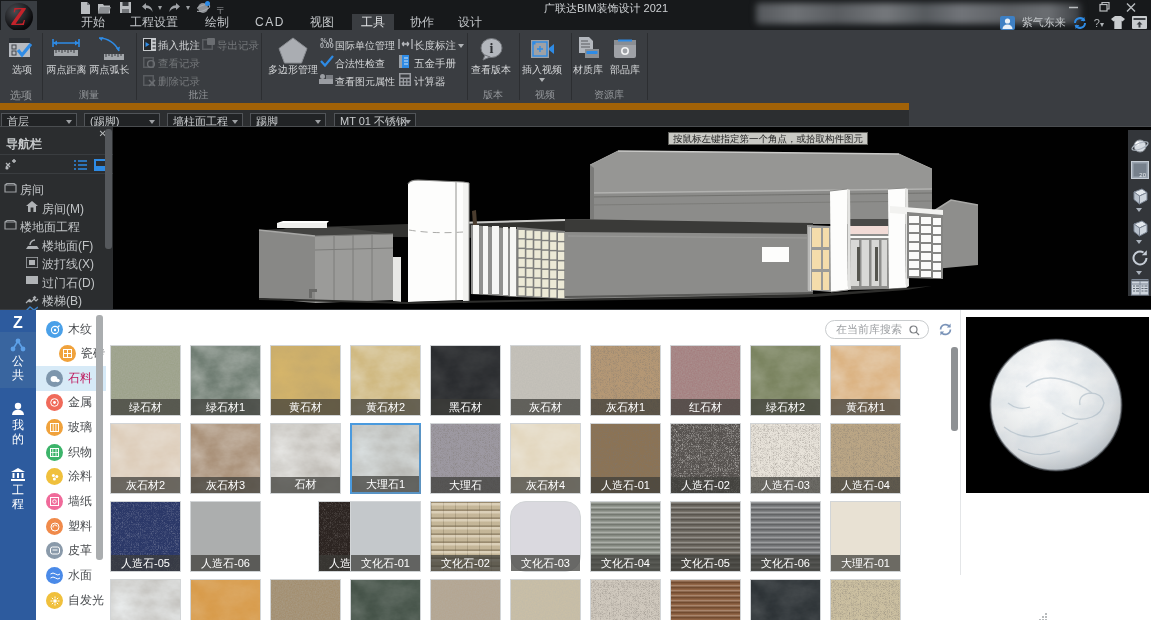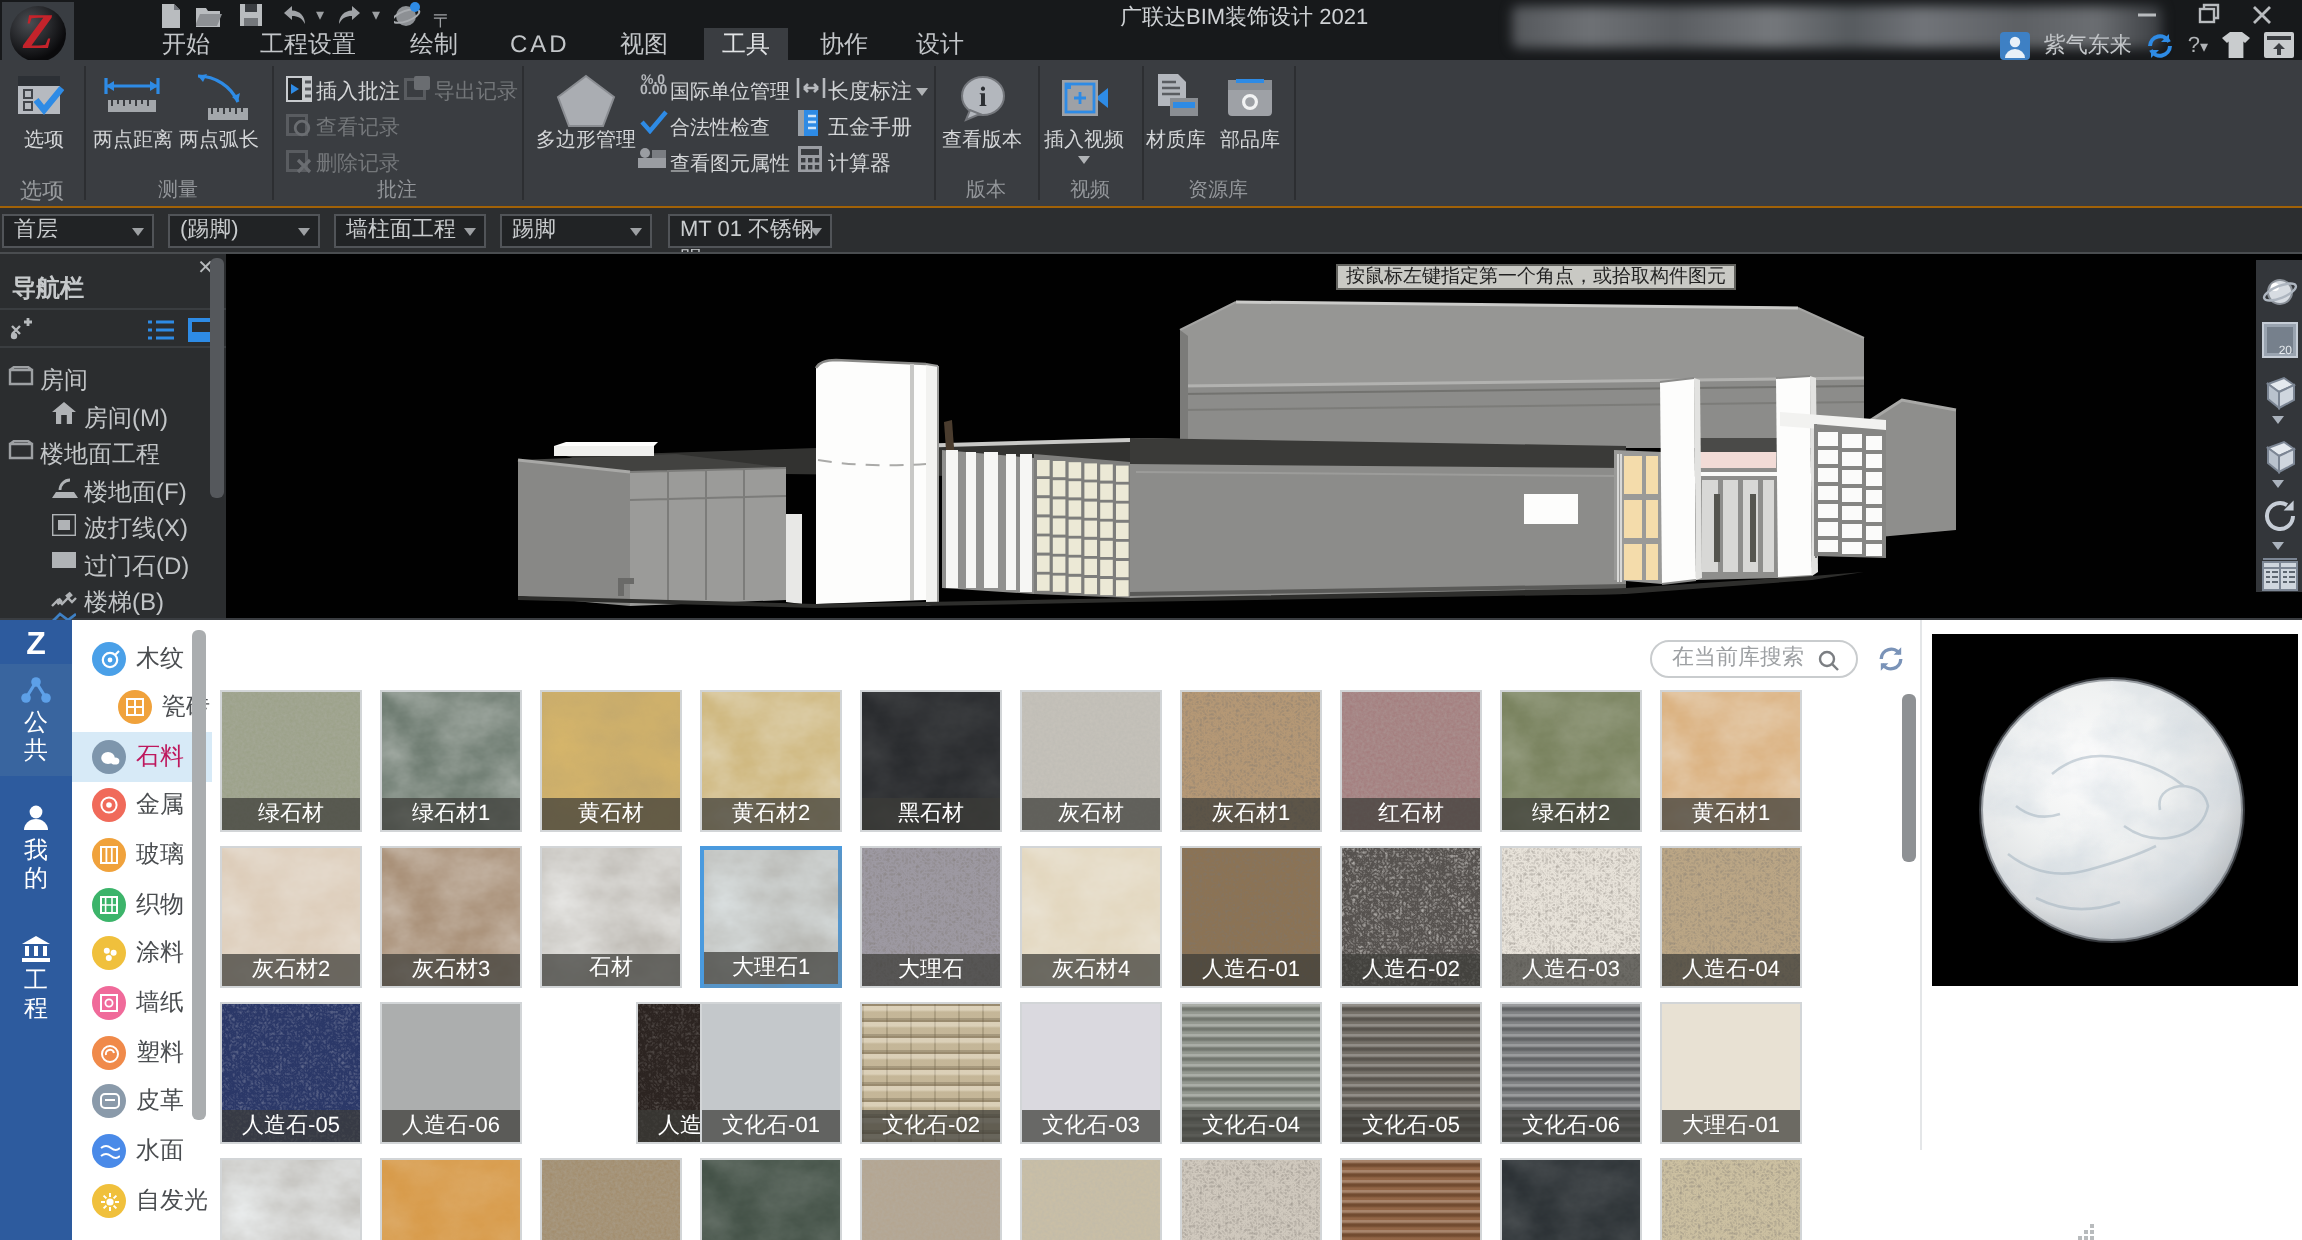--- a/index.html
+++ b/index.html
@@ -19,21 +19,21 @@
 .menu-tabs .tab { position:absolute; top:0; line-height:16px; white-space:nowrap; }
 .menu-tabs .tab.active { background:#3a3d41; color:#e2e4e6; }
 .userrow { position:absolute; right:4px; top:15px; height:15px; display:flex; align-items:center; gap:7px; color:#c3c6c9; font-size:11px; }
 
 #ribbon { position:absolute; left:0; top:30px; width:1151px; height:73px; background:#3a3d41; }
 .rsep { position:absolute; top:3px; width:1px; height:67px; background:#2c2e31; }
 .rbtn-label { font-size:10px; color:#d4d6d8; text-align:center; white-space:nowrap; }
 .glabel { position:absolute; font-size:10px; color:#93969a; text-align:center; white-space:nowrap; }
 .dis { color:#74777a !important; }
 
-#comborow { position:absolute; left:0; top:103px; width:1151px; height:23px; background:#2c2e30; border-top:1px solid #a16207; }
+#comborow { position:absolute; left:0; top:103px; width:909px; height:23px; background:#2c2e30; border-top:7px solid #a16207; }
 .combo { position:absolute; top:3px; height:17px; background:#212325; border:1px solid #515458; color:#c9ccce; font-size:11px; line-height:15px; padding-left:5px; }
 .combo .arr { position:absolute; right:4px; top:6px; width:0; height:0; border-left:3px solid transparent; border-right:3px solid transparent; border-top:4px solid #9da0a3; }
 
 #nav { position:absolute; left:0; top:126px; width:113px; height:183px; background:#2b2d2f; border-top:1px solid #4a4d50; }
 #nav .hdr { position:absolute; left:6px; top:9px; font-size:12px; color:#c6c9cb; font-weight:bold; }
 #nav .x { position:absolute; right:6px; top:1px; font-size:10px; color:#b6b9bb; }
 #nav .toolrow { position:absolute; left:0; top:27px; width:100%; height:20px; border-top:1px solid #3a3d40; border-bottom:1px solid #3a3d40; }
 .titem { position:absolute; font-size:12px; color:#c2c5c7; white-space:nowrap; }
 #navsb { position:absolute; right:1px; top:2px; width:7px; height:120px; background:#55585c; border-radius:3px; }
 
@@ -94,21 +94,21 @@
         <path d="M8 1 L12 4.5 L8 8 V6 C5 6 3 7 1.5 10 C1.5 6 4 3.4 8 3.2 Z" fill="#a0a3a7"></path>
       </svg>
     <span style="font-size:8px;color:#9da0a3;">▾</span>
     <svg width="14" height="13" viewBox="0 0 14 13" style="margin-left:3px;">
         <circle cx="6" cy="7" r="5" fill="#8d9094"></circle>
         <ellipse cx="6" cy="7" rx="7" ry="2.6" fill="none" stroke="#a8abaf" stroke-width="1" transform="rotate(-20 6 7)"></ellipse>
         <circle cx="10.5" cy="2.5" r="2.5" fill="#2e8be5"></circle>
       </svg>
     <span style="font-size:9px;color:#9da0a3;margin-left:2px;">╤</span>
   </div>
-  <div class="title-text" style="left:560px;">广联达BIM装饰设计 2021</div>
+  <div class="title-text" style="left:544px;">广联达BIM装饰设计 2021</div>
   <div class="winbtns" style="gap:0;">
     <svg width="28" height="12" viewBox="0 0 28 12">
         <path d="M8 6.5 h9" stroke="#b9bcbf" stroke-width="1.5"></path>
       </svg>
     <svg width="28" height="12" viewBox="0 0 28 12">
         <rect x="11" y="3.5" width="7" height="6.5" fill="none" stroke="#b9bcbf" stroke-width="1.2"></rect>
         <path d="M13 3.5 v-2 h7 v6.5 h-2" fill="none" stroke="#b9bcbf" stroke-width="1.2"></path>
       </svg>
     <svg width="28" height="12" viewBox="0 0 28 12">
         <path d="M10 2.5 l8 8 M18 2.5 l-8 8" stroke="#b9bcbf" stroke-width="1.4"></path>
@@ -709,21 +709,21 @@
             <rect width="69" height="69" filter="url(#tsl)"></rect>
           </svg>
           <div class="lbl">人造石-07</div>
         </div>
       <div class="sw" style="left:350px;top:191px;background:#c4c8cb;">
           <div class="lbl">文化石-01</div>
         </div>
       <div class="sw" style="left:430px;top:191px;background:#cfc0a0;background-image:repeating-linear-gradient(180deg, rgba(110,95,70,0.55) 0 1px, rgba(255,255,255,0.25) 1px 3px, rgba(0,0,0,0.05) 4px 7px, rgba(90,80,60,0.35) 7px 8px),repeating-linear-gradient(90deg, rgba(100,88,62,0.25) 0 1px, rgba(255,255,255,0.0) 1px 12px);">
           <div class="lbl">文化石-02</div>
         </div>
-      <div class="sw" style="left:510px;top:191px;background:#dad9df;">
+      <div class="sw" style="left:510px;top:191px;background:#dad9df;border-radius:16px;">
           <div class="lbl">文化石-03</div>
         </div>
       <div class="sw" style="left:590px;top:191px;background:#8d9289;background-image:repeating-linear-gradient(180deg, rgba(255,255,255,0.25) 0 1px, rgba(0,0,0,0.18) 2px 3px, rgba(255,255,255,0.06) 4px 5px);">
           <div class="lbl">文化石-04</div>
         </div>
       <div class="sw" style="left:670px;top:191px;background:#6c675f;background-image:repeating-linear-gradient(180deg, rgba(255,255,255,0.25) 0 1px, rgba(0,0,0,0.18) 2px 3px, rgba(255,255,255,0.06) 4px 5px);">
           <div class="lbl">文化石-05</div>
         </div>
       <div class="sw" style="left:750px;top:191px;background:#787a7c;background-image:repeating-linear-gradient(180deg, rgba(255,255,255,0.25) 0 1px, rgba(0,0,0,0.18) 2px 3px, rgba(255,255,255,0.06) 4px 5px);">
           <div class="lbl">文化石-06</div>

